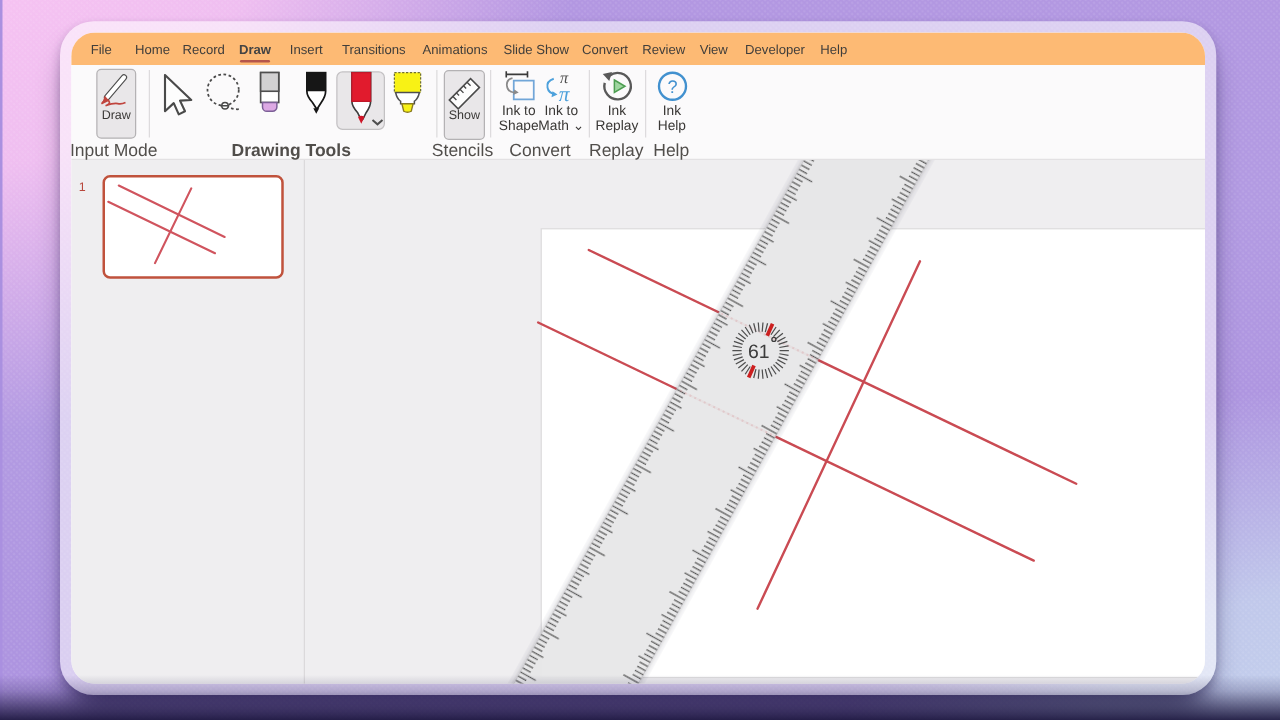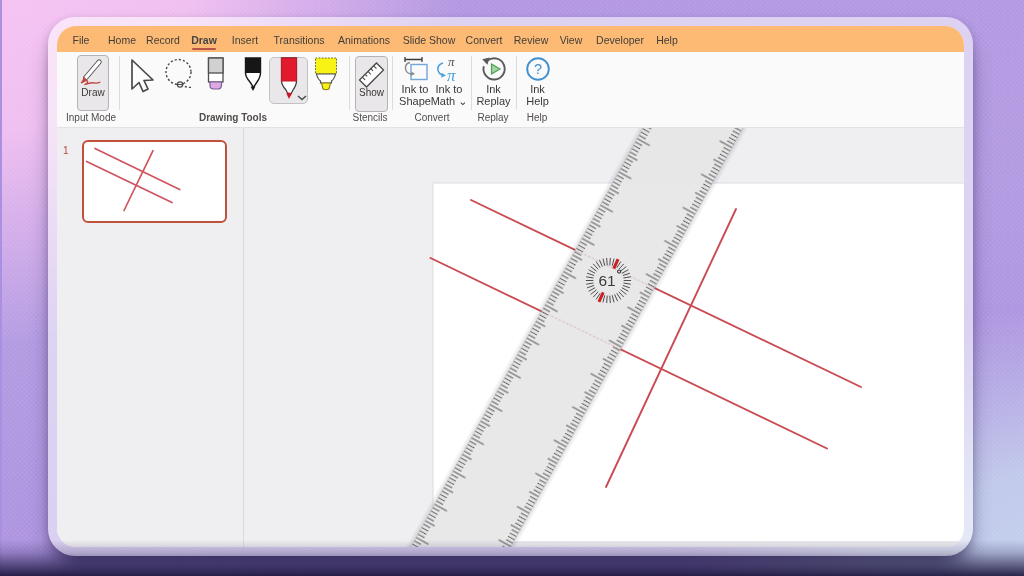--- a/index.html
+++ b/index.html
@@ -17,21 +17,21 @@
  box-shadow:0 18px 24px -9px rgba(26,20,64,0.72), 0 3px 8px rgba(30,24,70,0.22);}
 #inner{position:relative;width:907px;height:521px;border-radius:19px;overflow:hidden;background:#fbfafb;}
 
 #menubar{position:absolute;left:0;top:0;width:907px;height:26px;background:#fdba74;}
 .mi{position:absolute;top:0;height:26px;line-height:29px;font-size:10.5px;color:#403e3b;transform:translateX(-50%);white-space:nowrap;}
 .mi.sel{font-weight:bold;color:#444;}
 #drawline{position:absolute;left:135px;top:22px;width:24px;height:2.4px;background:#b5554b;border-radius:1px;}
 
 #ribbon{position:absolute;left:0;top:26px;width:907px;height:75px;background:#fbfafb;border-bottom:1px solid #e3e1e3;}
 .vsep{position:absolute;top:4px;height:54px;width:1px;background:#dddbdd;}
-.glabel{position:absolute;top:60px;height:12px;font-size:10px;color:#514e4b;transform:translateX(-50%);white-space:nowrap;}
+.glabel{position:absolute;top:60px;height:12px;font-size:14px;color:#514e4b;transform:translateX(-50%);white-space:nowrap;}
 .bigbtn{position:absolute;border:1px solid #b4b2b4;border-radius:4px;background:#e9e7e9;}
 .btxt{position:absolute;width:100%;text-align:center;font-size:10px;color:#3a3836;}
 .ilabel{position:absolute;transform:translateX(-50%);text-align:center;font-size:11px;color:#3a3836;line-height:11.5px;white-space:pre-line;}
 
 #main{position:absolute;left:0;top:102px;width:907px;height:419px;background:#efeef0;}
 #pdiv{position:absolute;left:186px;top:0;width:1px;height:419px;background:#dbd9db;}
 #thumb{position:absolute;left:25px;top:12px;width:141px;height:79px;background:#fff;border:2.4px solid #c0523c;border-radius:6px;}
 #tnum{position:absolute;left:6px;top:17px;font-size:10px;color:#b8473c;}
 #canvas{position:absolute;left:187px;top:0;width:720px;height:419px;}
 </style></head><body>

